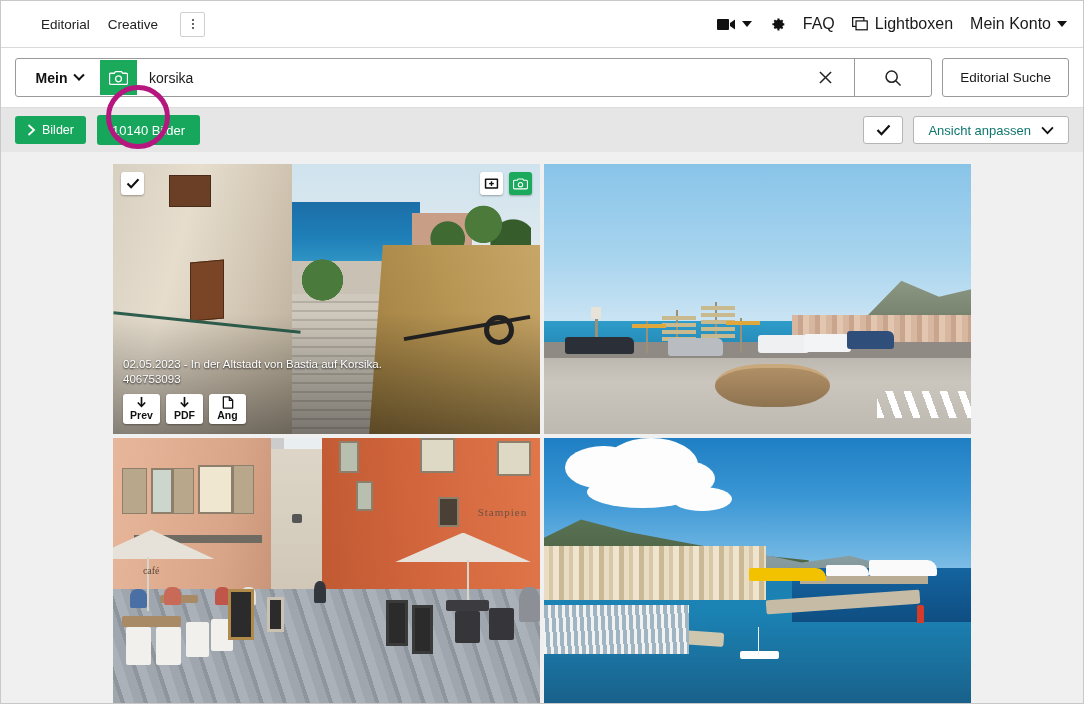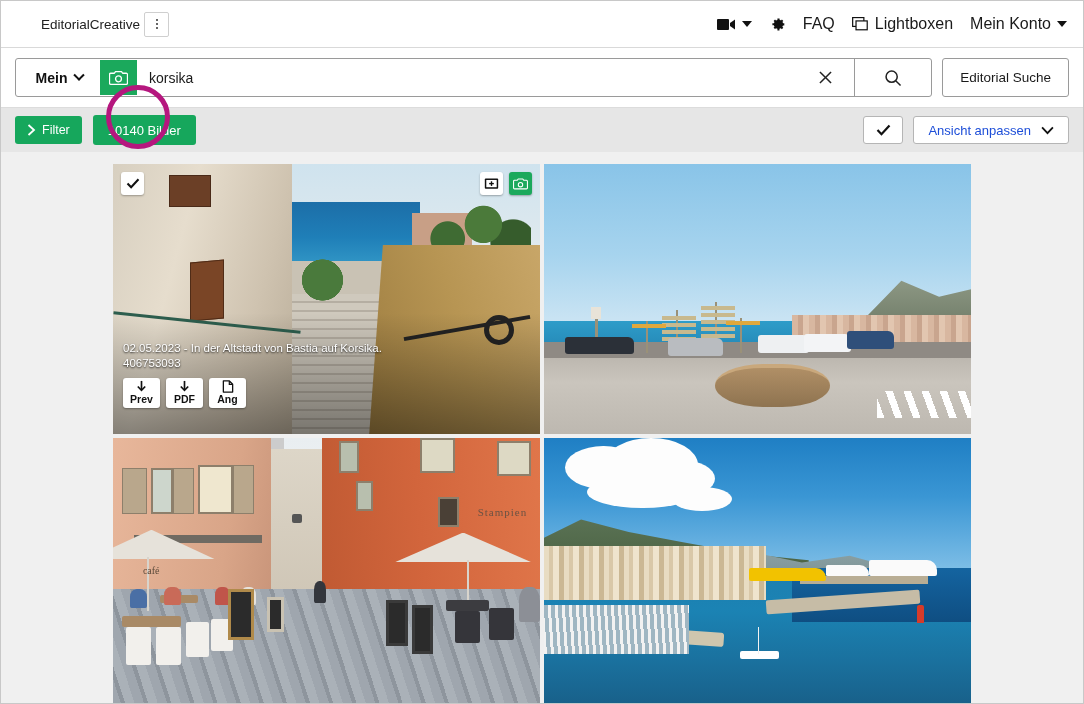--- a/index.html
+++ b/index.html
@@ -41,20 +41,21 @@
     background: #1BA95C;
     margin: 0 8px 0 8px;
     position: relative;
     top: -7px;
     flex: 0 0 auto;
   }
   .hdr-nav {
     display: flex;
     align-items: center;
     margin-left: 22px;
+    gap: 18px;
   }
   .hdr-nav a {
     font-size: 13.5px;
     color: #222;
     text-decoration: none;
     white-space: nowrap;
   }
   .kebab-btn {
     width: 25px; height: 25px;
     border: 1px solid #cfcfcf;
@@ -224,21 +225,21 @@
     display: flex; align-items: center; justify-content: center;
     cursor: pointer;
   }
   .view-btn {
     height: 28px;
     padding: 0 14px;
     background: #fff;
     border: 1px solid #b5b5b5;
     border-radius: 3px;
     font-size: 13px;
-    color: #1d4ed8;
+    color: #0f766e;
     display: flex; align-items: center; gap: 10px;
     cursor: pointer;
     font-family: "Liberation Sans", sans-serif;
     white-space: nowrap;
   }
 
   
   .results {
     background: #f0f0f0;
     height: 559px;
@@ -270,21 +271,21 @@
     width: 23px; height: 23px;
     background: #fff;
     border-radius: 3px;
     display: flex; align-items: center; justify-content: center;
     cursor: pointer;
     box-shadow: 0 1px 2px rgba(0,0,0,.3);
   }
   .icon-sq.green { background: #1BA95C; }
   .caption {
     position: absolute;
-    left: 0; right: 0; bottom: 16px;
+    left: 0; right: 0; bottom: 0;
     z-index: 6;
     padding: 8px 10px 10px 10px;
     color: #fff;
   }
   .caption .line1 {
     font-size: 11.5px;
     text-shadow: 0 1px 2px rgba(0,0,0,.85);
     line-height: 1.35;
     white-space: nowrap;
   }
@@ -495,21 +496,21 @@
     </div>
     <button class="adv-btn">Editorial Suche</button>
     <div class="annot-ring"></div>
   </div>
 
   <div class="toolbar">
     <button class="btn-green">
       <svg width="9" height="12" viewBox="0 0 9 12">
         <polyline points="1.5,1 7,6 1.5,11" fill="none" stroke="#fff" stroke-width="1.8"></polyline>
       </svg>
-      <span>Filter</span>
+      <span>Bilder</span>
     </button>
     <button class="btn-count">10140 Bilder</button>
 
     <div class="toolbar-right">
       <div class="check-btn">
         <svg width="15" height="12" viewBox="0 0 16 13">
           <polyline points="1.5,6.5 5.8,11 14.5,1.5" fill="none" stroke="#111" stroke-width="2.4"></polyline>
         </svg>
       </div>
       <div class="view-btn">

